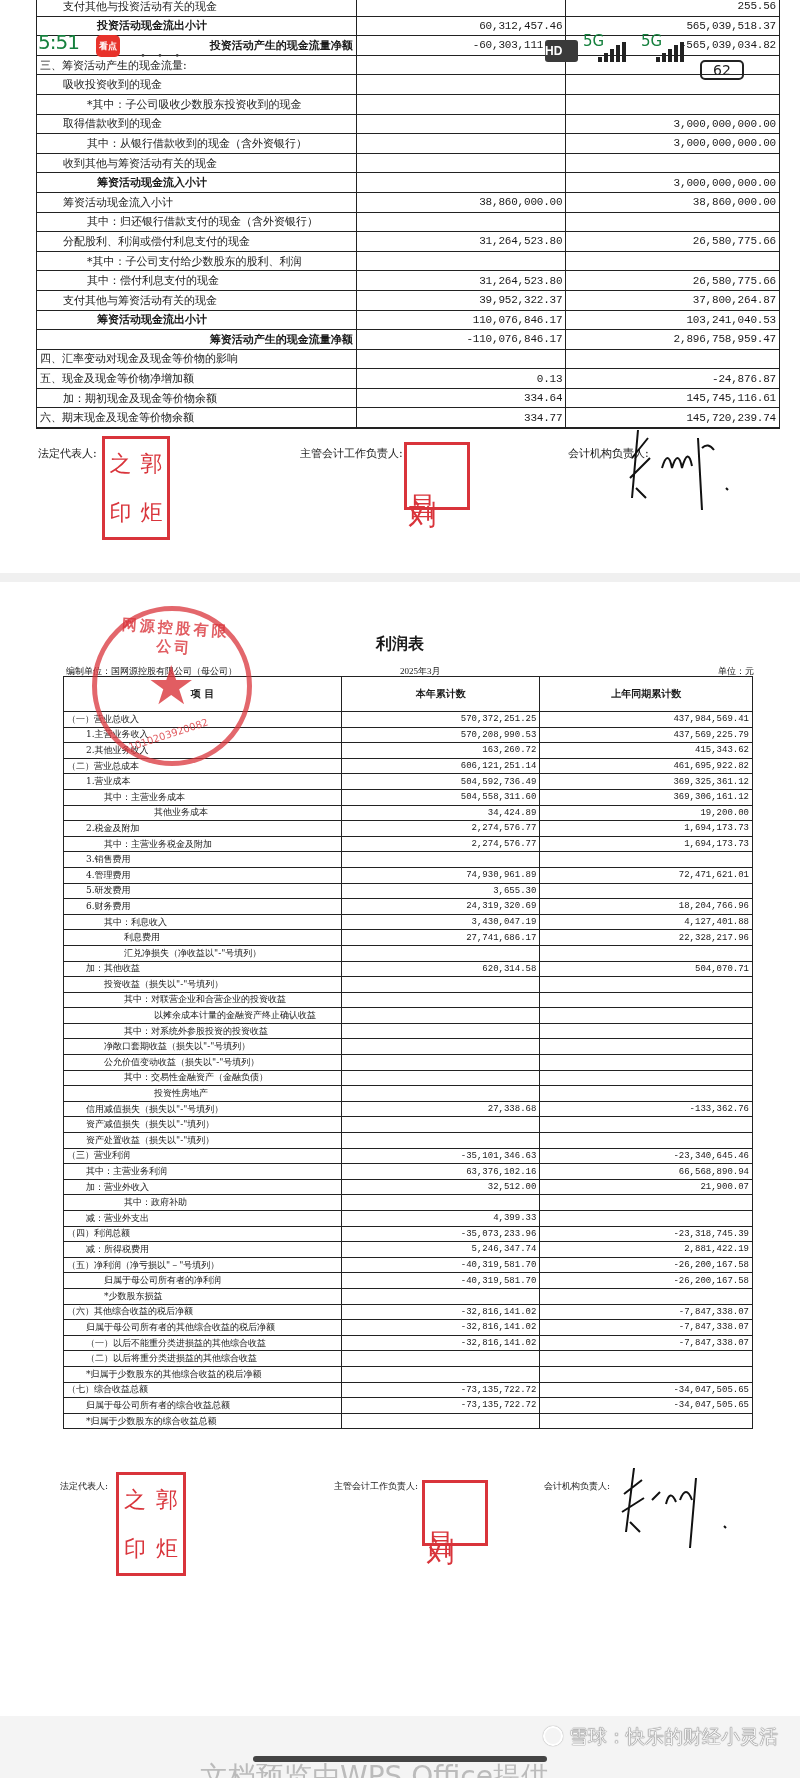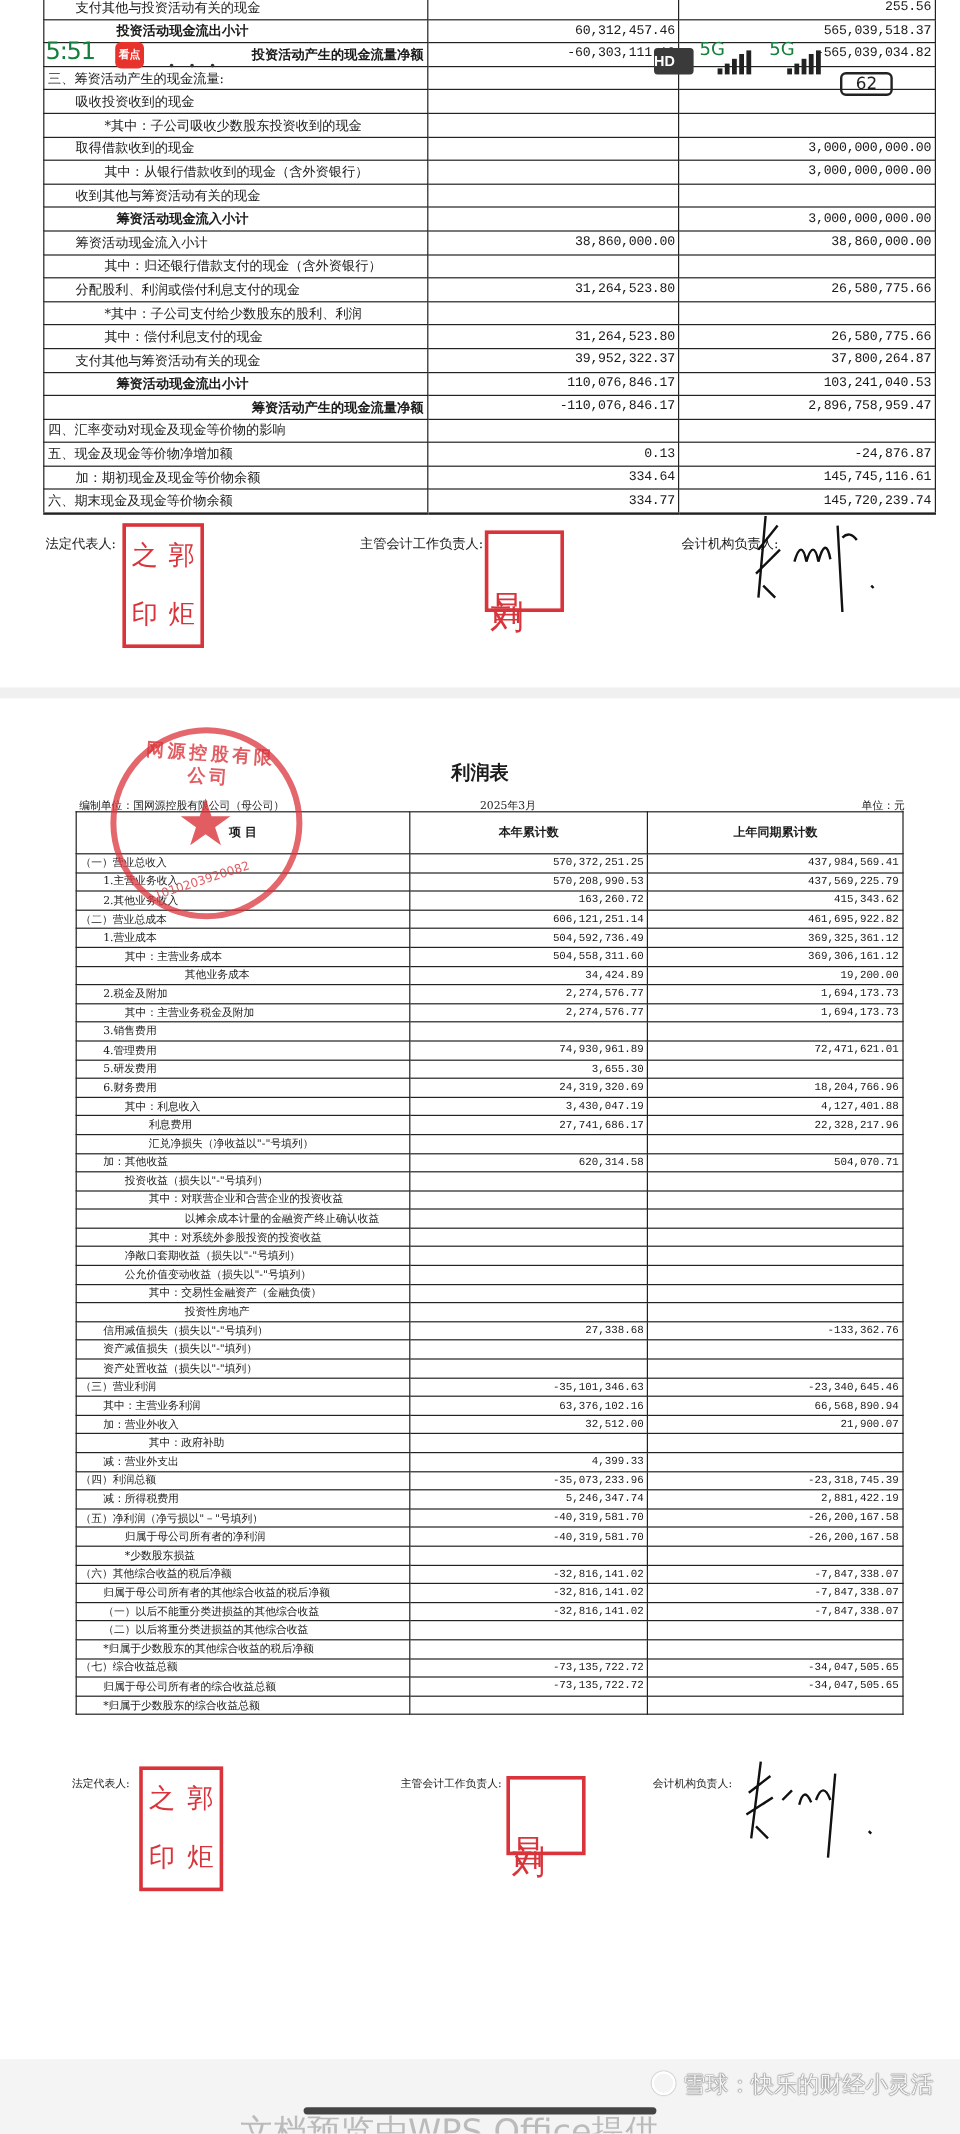--- a/index.html
+++ b/index.html
@@ -207,21 +207,21 @@
       <path d="M10 2 L4 70 M4 30 L20 10 M2 50 L22 30 M8 60 L18 70 M34 40 Q40 20 44 40 Q50 20 54 40 Q60 18 64 38 M70 10 L74 82 M74 20 Q80 14 86 22 M98 60 L100 62" stroke="#111" stroke-width="2" fill="none"></path>
     </svg>
   </div>
 </div>
 
 <div class="gap"></div>
 
 <div class="page2">
   <div class="is-title">利润表</div>
   <div class="meta" style="left:66px;">编制单位：国网源控股有限公司（母公司）</div>
-  <div class="meta" style="left:400px;">2025年3月</div>
+  <div class="meta" style="left:400px;font-family:Liberation Serif, serif;">2025年3月</div>
   <div class="meta" style="left:718px;">单位：元</div>
 
   <table class="is-table">
     <tbody id="is-body">
       <tr class="head">
         <td class="lbl">项    目</td>
         <td class="num" style="text-align:center;">本年累计数</td>
         <td class="num2" style="text-align:center;">上年同期累计数</td>
       </tr>
     <tr>

